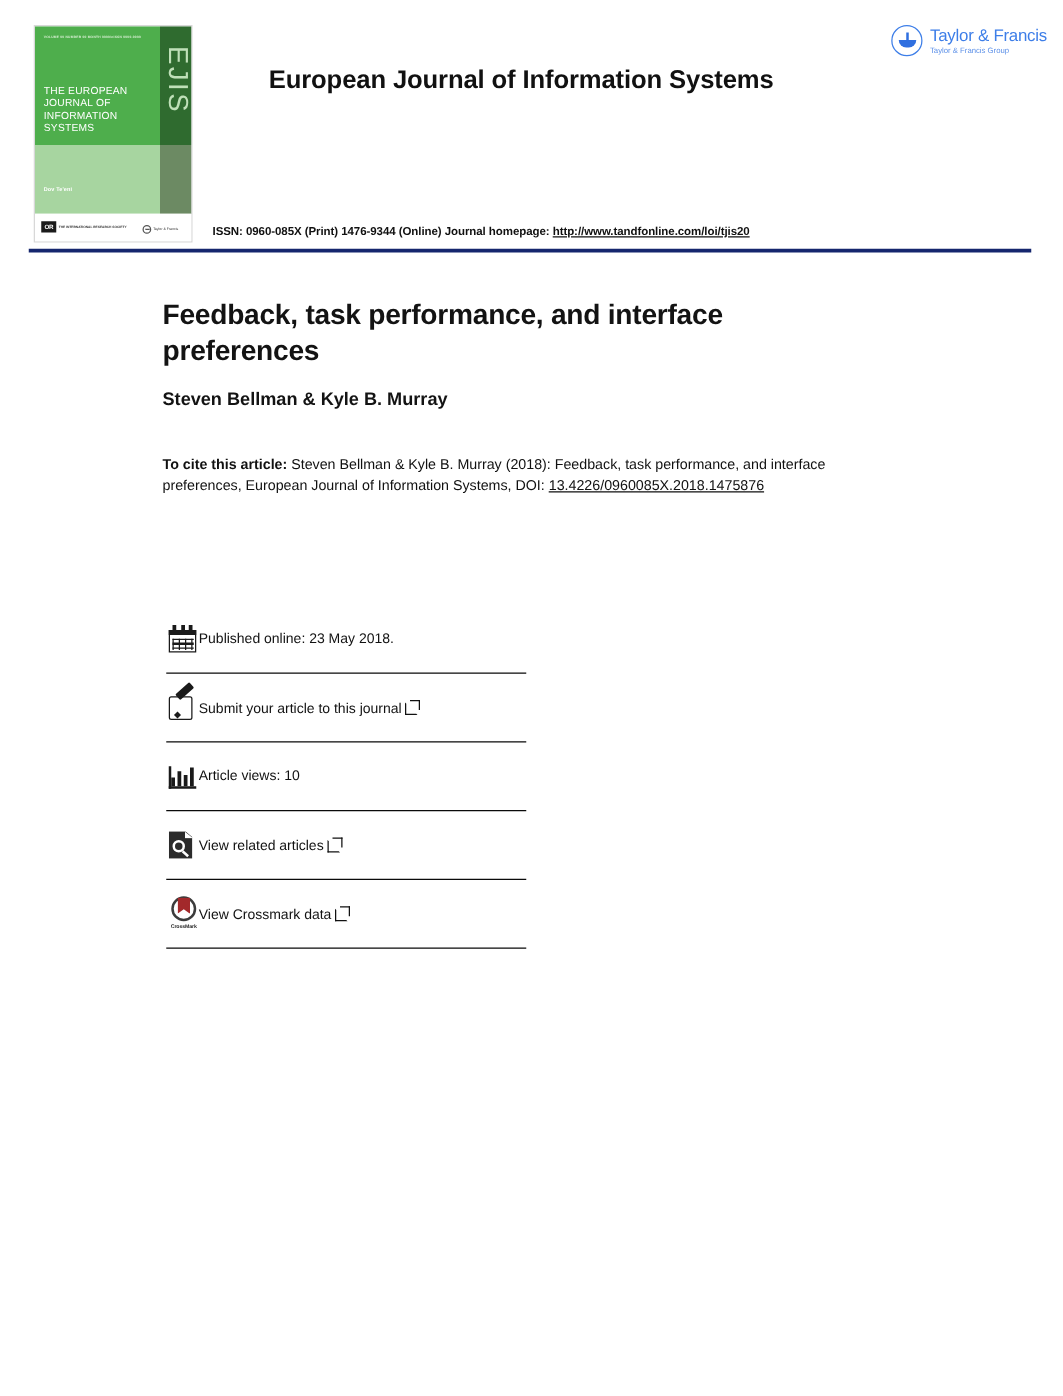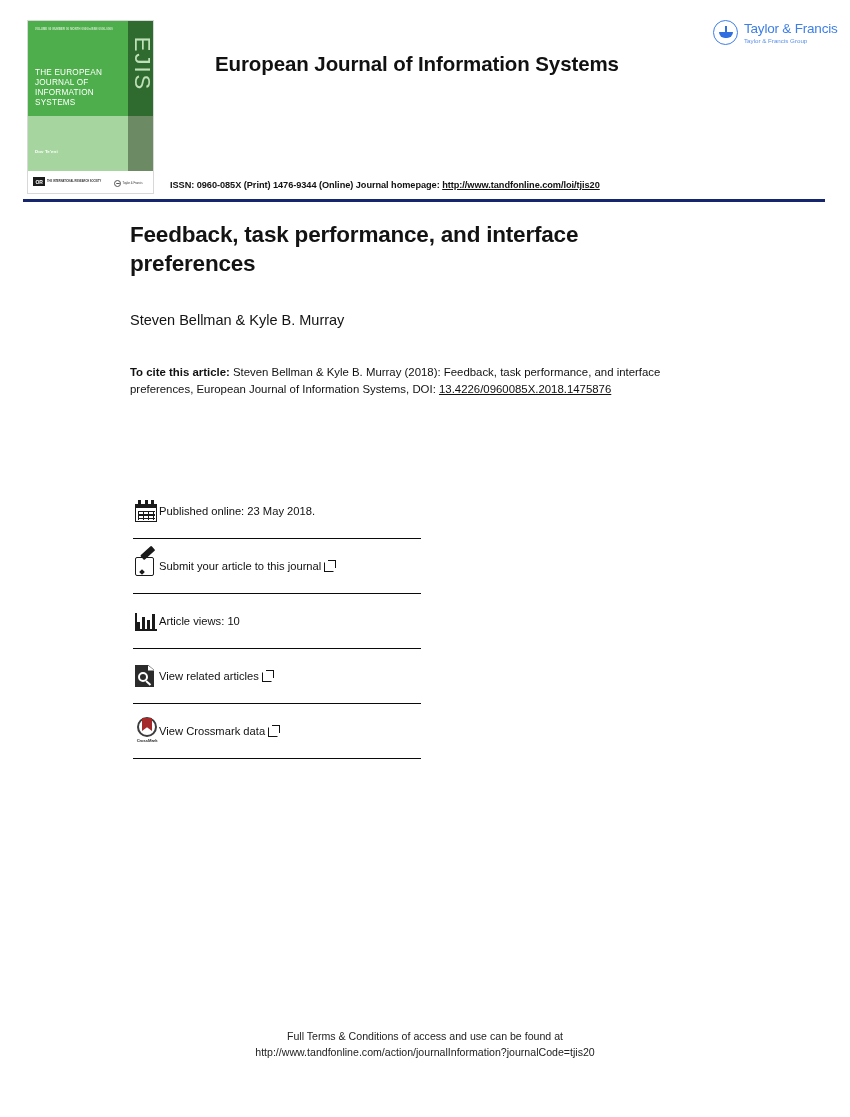--- a/index.html
+++ b/index.html
@@ -132,27 +132,27 @@
   }
   .issn-line u { text-decoration: underline; }
 
   .rule-navy {
     position: absolute; left: 23px; top: 199px;
     width: 802px; height: 3px; background: #15266e;
   }
 
   
   .article-title {
-    position: absolute; left: 130px; top: 220px; width: 530px;
+    position: absolute; left: 130px; top: 237px; width: 530px;
     font-size: 22.5px; font-weight: bold; line-height: 29px;
     color: #131313; letter-spacing: -0.2px;
   }
   .authors {
     position: absolute; left: 130px; top: 312px;
-    font-size: 14.5px; font-weight: normal; color: #131313;
+    font-size: 14.5px; font-weight: bold; color: #131313;
   }
 
   .cite-block {
     position: absolute; left: 130px; top: 364px; width: 540px;
     font-size: 11.4px; line-height: 16.5px; color: #111;
   }
   .cite-block b { font-weight: bold; }
   .cite-block .doi { text-decoration: underline; }
 
   .link-block {
@@ -391,18 +391,14 @@
           <div class="circ"></div>
           <div class="book"></div>
           <div class="cmtxt">CrossMark</div>
         </div>
       </div>
       <div class="meta-label"><span>View Crossmark data</span><span class="ext-link"></span></div>
     </div>
 
   </div>
 
-  <div class="footer">
-    <div>Full Terms &amp; Conditions of access and use can be found at</div>
-    <div>http://www.tandfonline.com/action/journalInformation?journalCode=tjis20</div>
-  </div>
 
 </div>
 
 </body></html>

